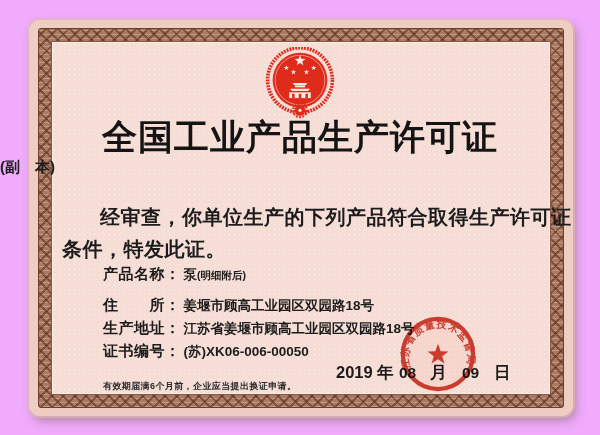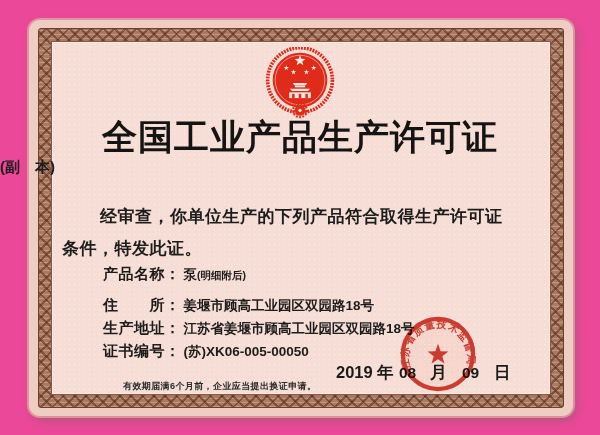--- a/index.html
+++ b/index.html
@@ -1,18 +1,18 @@
 <!DOCTYPE html>
 <html><head>
 <meta charset="utf-8">
 <style>
   html,body{margin:0;padding:0;background:#ffffff;}
   .photo{
     position:relative;width:600px;height:435px;overflow:hidden;
-    background:#ec4899;
+    background:#f0abfc;
     font-family:"Liberation Sans","DejaVu Sans",sans-serif;
     color:#1c1c1c;
   }
   
   .cert-lace{
     position:absolute;left:29px;top:20px;width:544px;height:396px;
     background:#eecdc2;border-radius:11px;
     box-shadow:0 0 0 2px rgba(226,186,172,.65), 3px 5px 10px rgba(120,100,92,.5);
   }
   .cert-band{
@@ -42,36 +42,36 @@
   .subtitle{
     position:absolute;left:0;top:158px;width:600px;text-align:left;
     font-size:15px;font-weight:600;color:#1c1c1c;
   }
   .company{
     position:absolute;left:87px;top:185px;
     font-size:13.5px;font-weight:600;letter-spacing:.5px;
   }
   .statement{
     position:absolute;left:62px;top:201px;width:486px;
-    font-size:17px;font-weight:700;line-height:32px;
+    font-size:20px;font-weight:700;line-height:32px;
     text-indent:38px;letter-spacing:.5px;
   }
   .statement .ln{white-space:nowrap;}
   .field-row{position:absolute;left:103px;white-space:nowrap;}
   .field-row .lbl{font-size:15px;font-weight:700;letter-spacing:.5px;}
   .field-row .val{font-size:13.5px;font-weight:700;margin-left:3px;}
   .field-row .val-note{font-size:10.5px;font-weight:700;}
   .row-0{top:265px;}
   .row-1{top:296px;}
   .row-2{top:319px;}
   .row-3{top:342px;}
   .row-4{top:365px;}
   .renewal-note{
     position:absolute;left:103px;top:380px;
-    font-size:9px;font-weight:600;letter-spacing:.4px;color:#2a2a2a;margin-left:20px;
+    font-size:9px;font-weight:600;letter-spacing:.4px;color:#2a2a2a;
   }
   .date-part{position:absolute;font-weight:700;color:#1a1a1a;}
   .d-year {left:336px;top:363px;font-size:16.5px;}
   .d-yunit{left:377px;top:362px;font-size:16.5px;}
   .d-month{left:399px;top:364px;font-size:15.5px;}
   .d-munit{left:430px;top:361px;font-size:17px;}
   .d-day  {left:462px;top:364px;font-size:15.5px;}
   .d-dunit{left:494px;top:362px;font-size:16.5px;}
   
   .seal{
@@ -127,21 +127,21 @@
   <div class="field-row row-0">
     <span class="lbl">产品名称：</span><span class="val">泵</span><span class="val-note">(明细附后)</span>
   </div>
   <div class="field-row row-1">
     <span class="lbl">住　　所：</span><span class="val">姜堰市顾高工业园区双园路18号</span>
   </div>
   <div class="field-row row-2">
     <span class="lbl">生产地址：</span><span class="val">江苏省姜堰市顾高工业园区双园路18号</span>
   </div>
   <div class="field-row row-3">
-    <span class="lbl">证书编号：</span><span class="val">(苏)XK06-005-00050</span>
+    <span class="lbl">证书编号：</span><span class="val">(苏)XK06-006-00050</span>
   </div>
 
   <div class="renewal-note">有效期届满6个月前，企业应当提出换证申请。</div>
 
   <span class="date-part d-year">2019</span>
   <span class="date-part d-yunit">年</span>
   <span class="date-part d-month">08</span>
   <span class="date-part d-munit">月</span>
   <span class="date-part d-day">09</span>
   <span class="date-part d-dunit">日</span>

